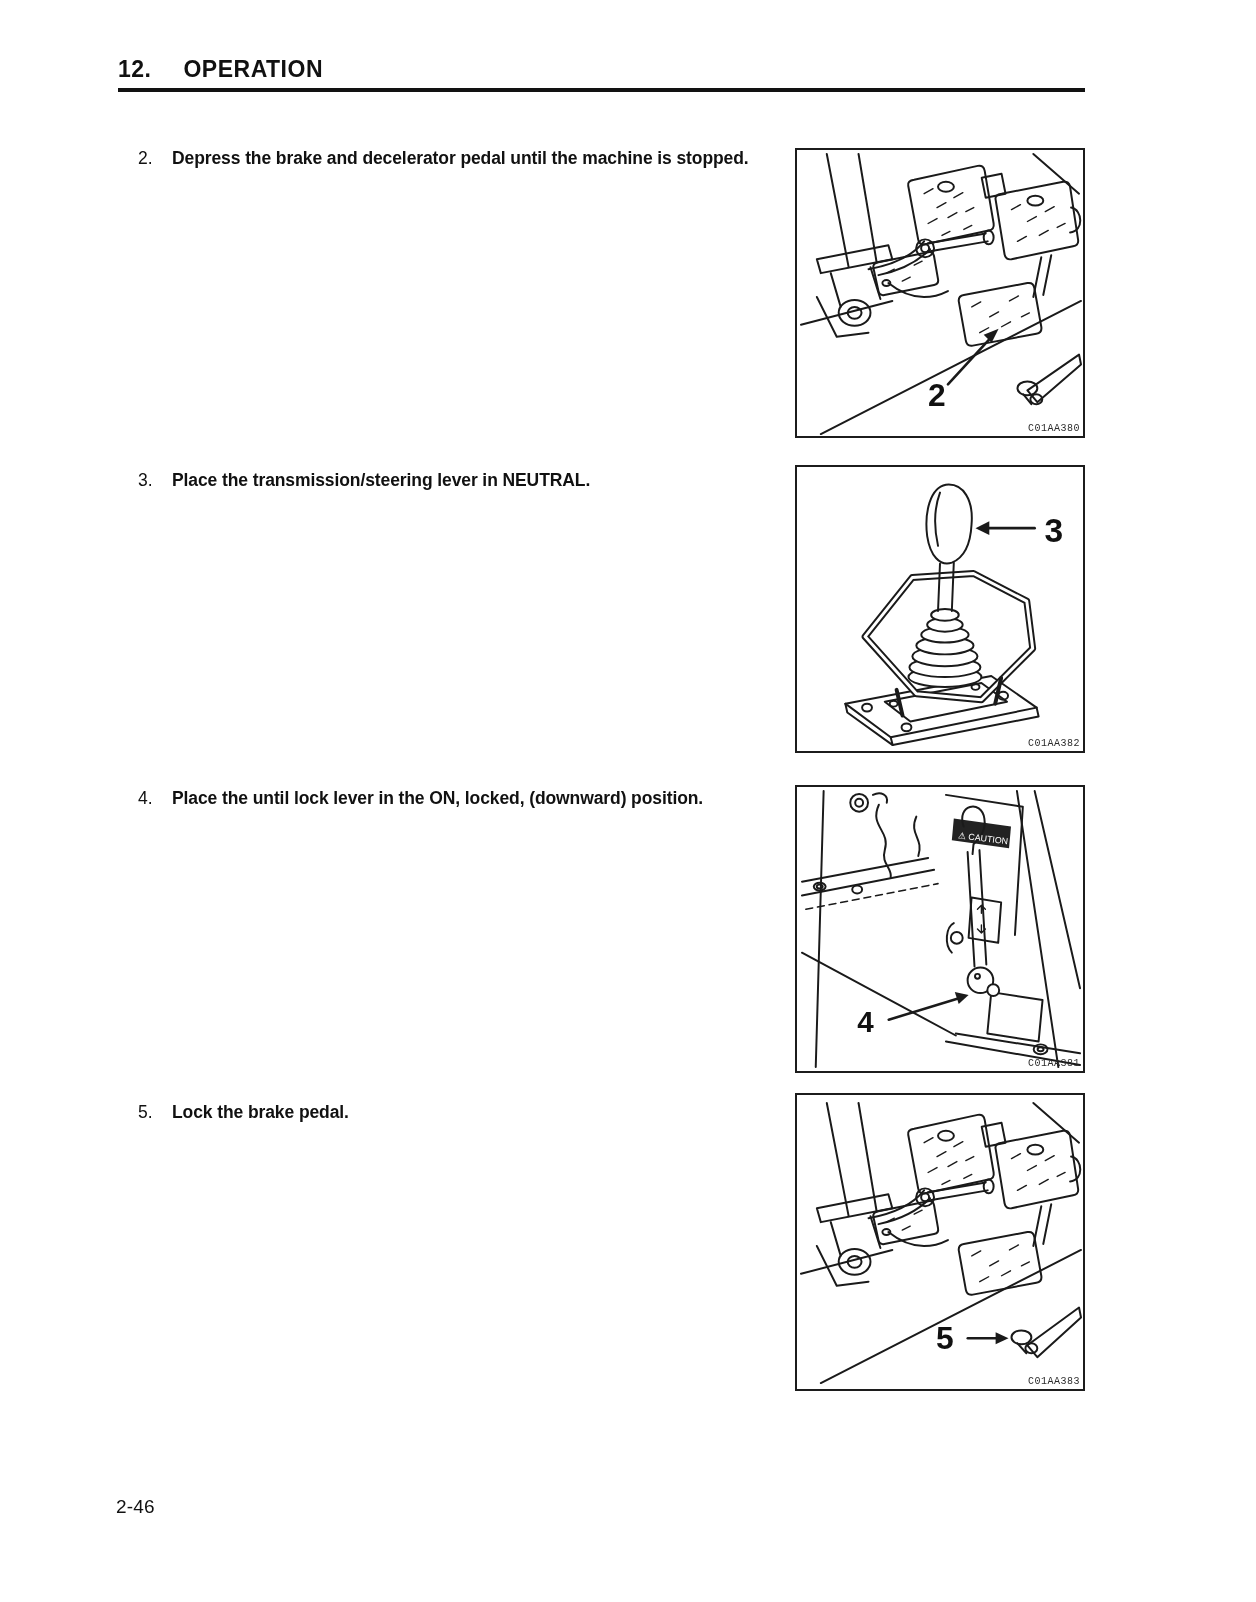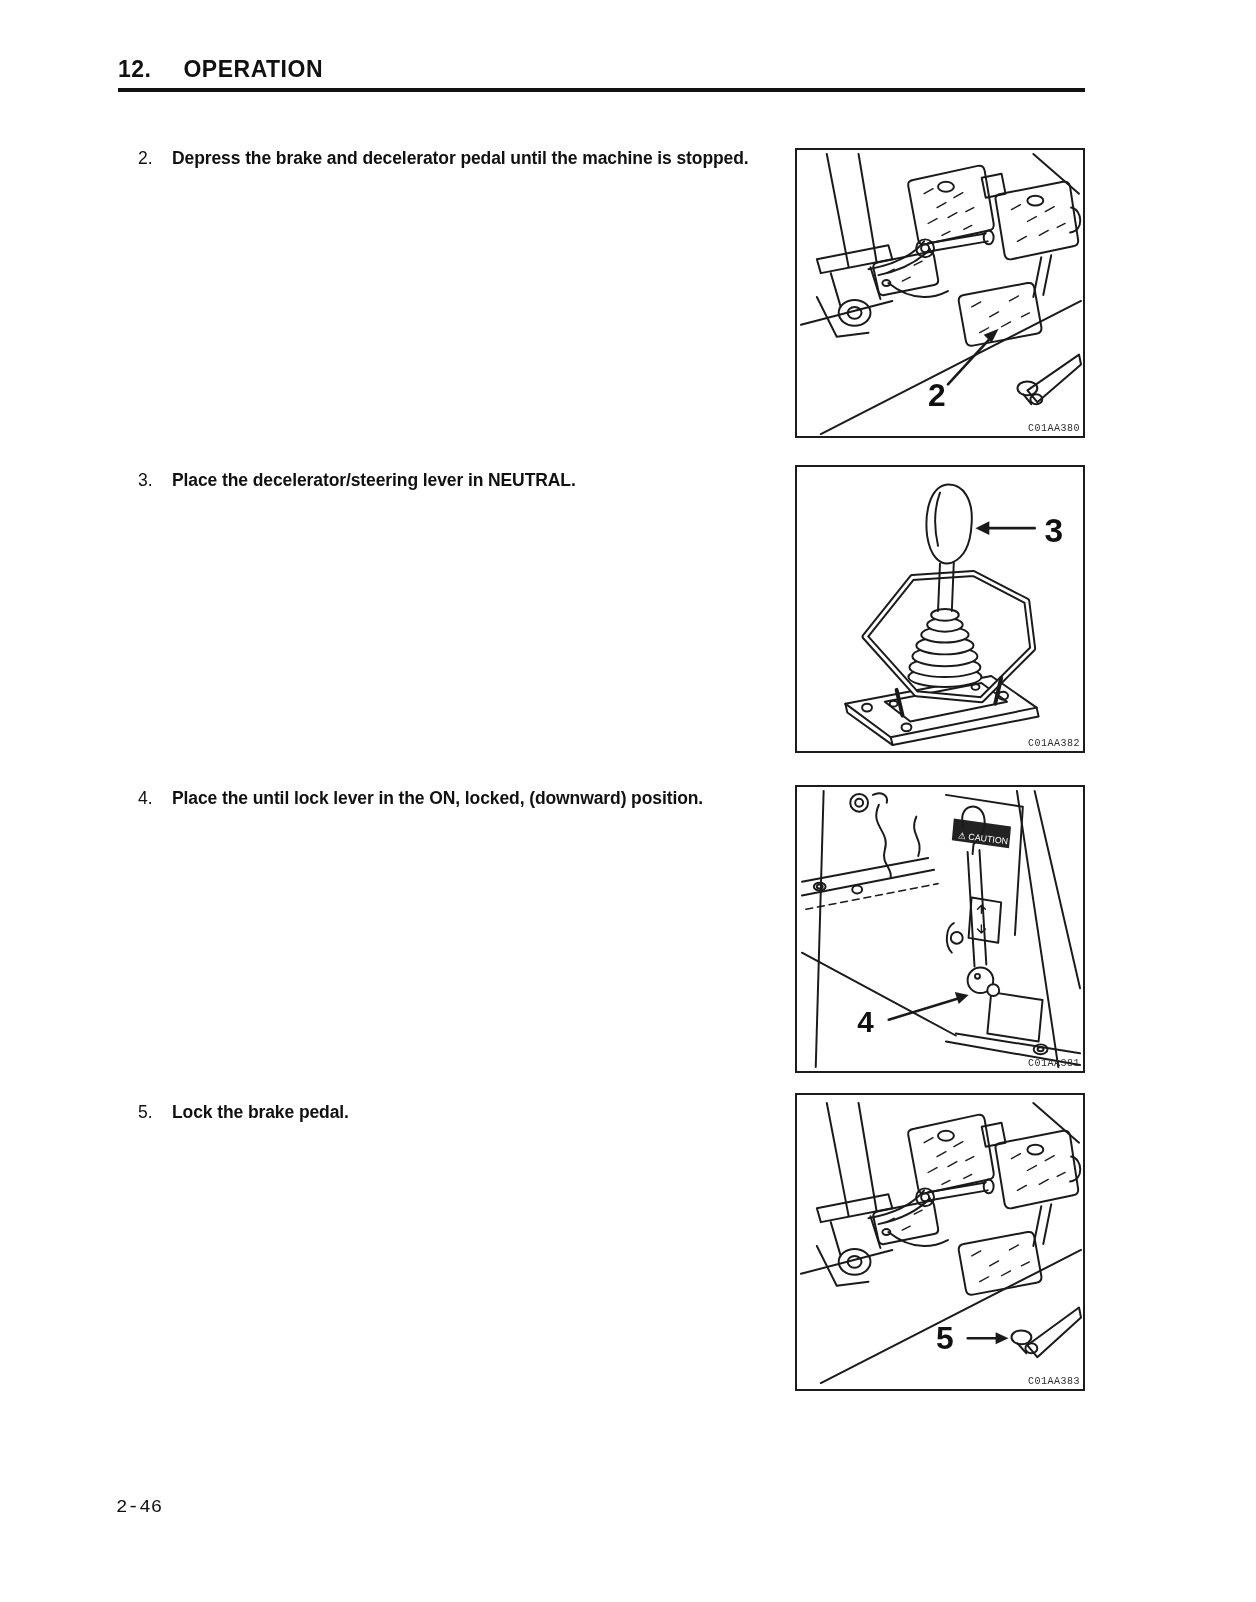--- a/index.html
+++ b/index.html
@@ -14,21 +14,21 @@
   .header-rule{left:118px;top:88px;width:967px;height:4px;background:#121212;}
   
   .step{left:138px;width:640px;font-size:17.5px;letter-spacing:-0.1px;line-height:24px;display:flex;}
   .step .n{width:34px;flex:0 0 34px;}
   .step .t{flex:1;font-weight:bold;}
   
   .fig{left:795px;width:290px;border:2px solid #1c1c1c;background:#fff;box-sizing:border-box;}
   .fig svg{display:block;width:100%;height:100%;}
   .fig-code{position:absolute;right:3px;bottom:2px;font-size:10px;color:#2b2b2b;letter-spacing:.5px;font-family:"Liberation Mono", monospace;padding-left:12px;}
   
-  .page-footer{left:116px;top:1496px;font-size:19px;letter-spacing:.2px;font-family:Liberation Mono, monospace;}
+  .page-footer{left:116px;top:1496px;font-size:19px;letter-spacing:.2px;}
 </style>
 </head>
 <body>
 
 <div class="abs page-header">
   <span class="num">12.</span><span>OPERATION</span>
 </div>
 <div class="abs header-rule"></div>
 
 <div class="abs step" style="top:146px">
@@ -118,21 +118,21 @@
       <path d="M152,236 L198,186" stroke-width="2.6"></path>
       <polygon points="203,180 188,186 196,194" fill="#1a1a1a" stroke="none"></polygon>
     </g>
     <text x="132" y="258" font-size="32" font-weight="bold" fill="#111">2</text>
   </svg>
   <div class="fig-code">C01AA380</div>
 </div>
 
 <div class="abs step" style="top:468px">
   <span class="n">3.</span>
-  <span class="t">Place the decelerator/steering lever in NEUTRAL.</span>
+  <span class="t">Place the transmission/steering lever in NEUTRAL.</span>
 </div>
 
 <div class="abs fig" style="top:465px;height:288px">
   <svg viewBox="0 0 288 288">
     <g fill="none" stroke="#1a1a1a" stroke-width="2" stroke-linecap="round" stroke-linejoin="round">
 
       <path d="M48,240 L196,212 L242,244 L94,274 Z" fill="#ffffff"></path>
       <path d="M48,240 L50,249 L96,282 L94,274"></path>
       <path d="M242,244 L244,253 L96,282"></path>
       <path d="M88,238 L186,219 L212,238 L114,258 Z"></path>

